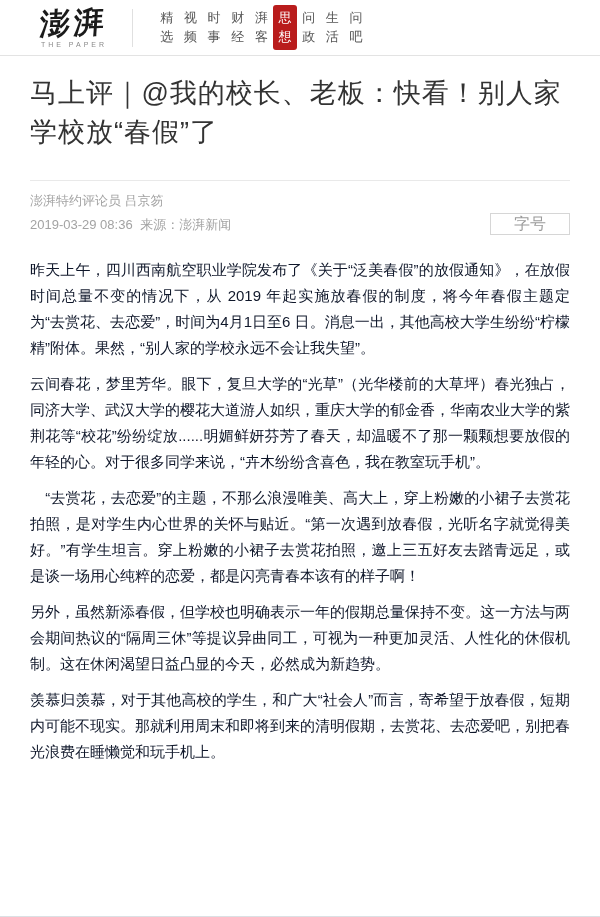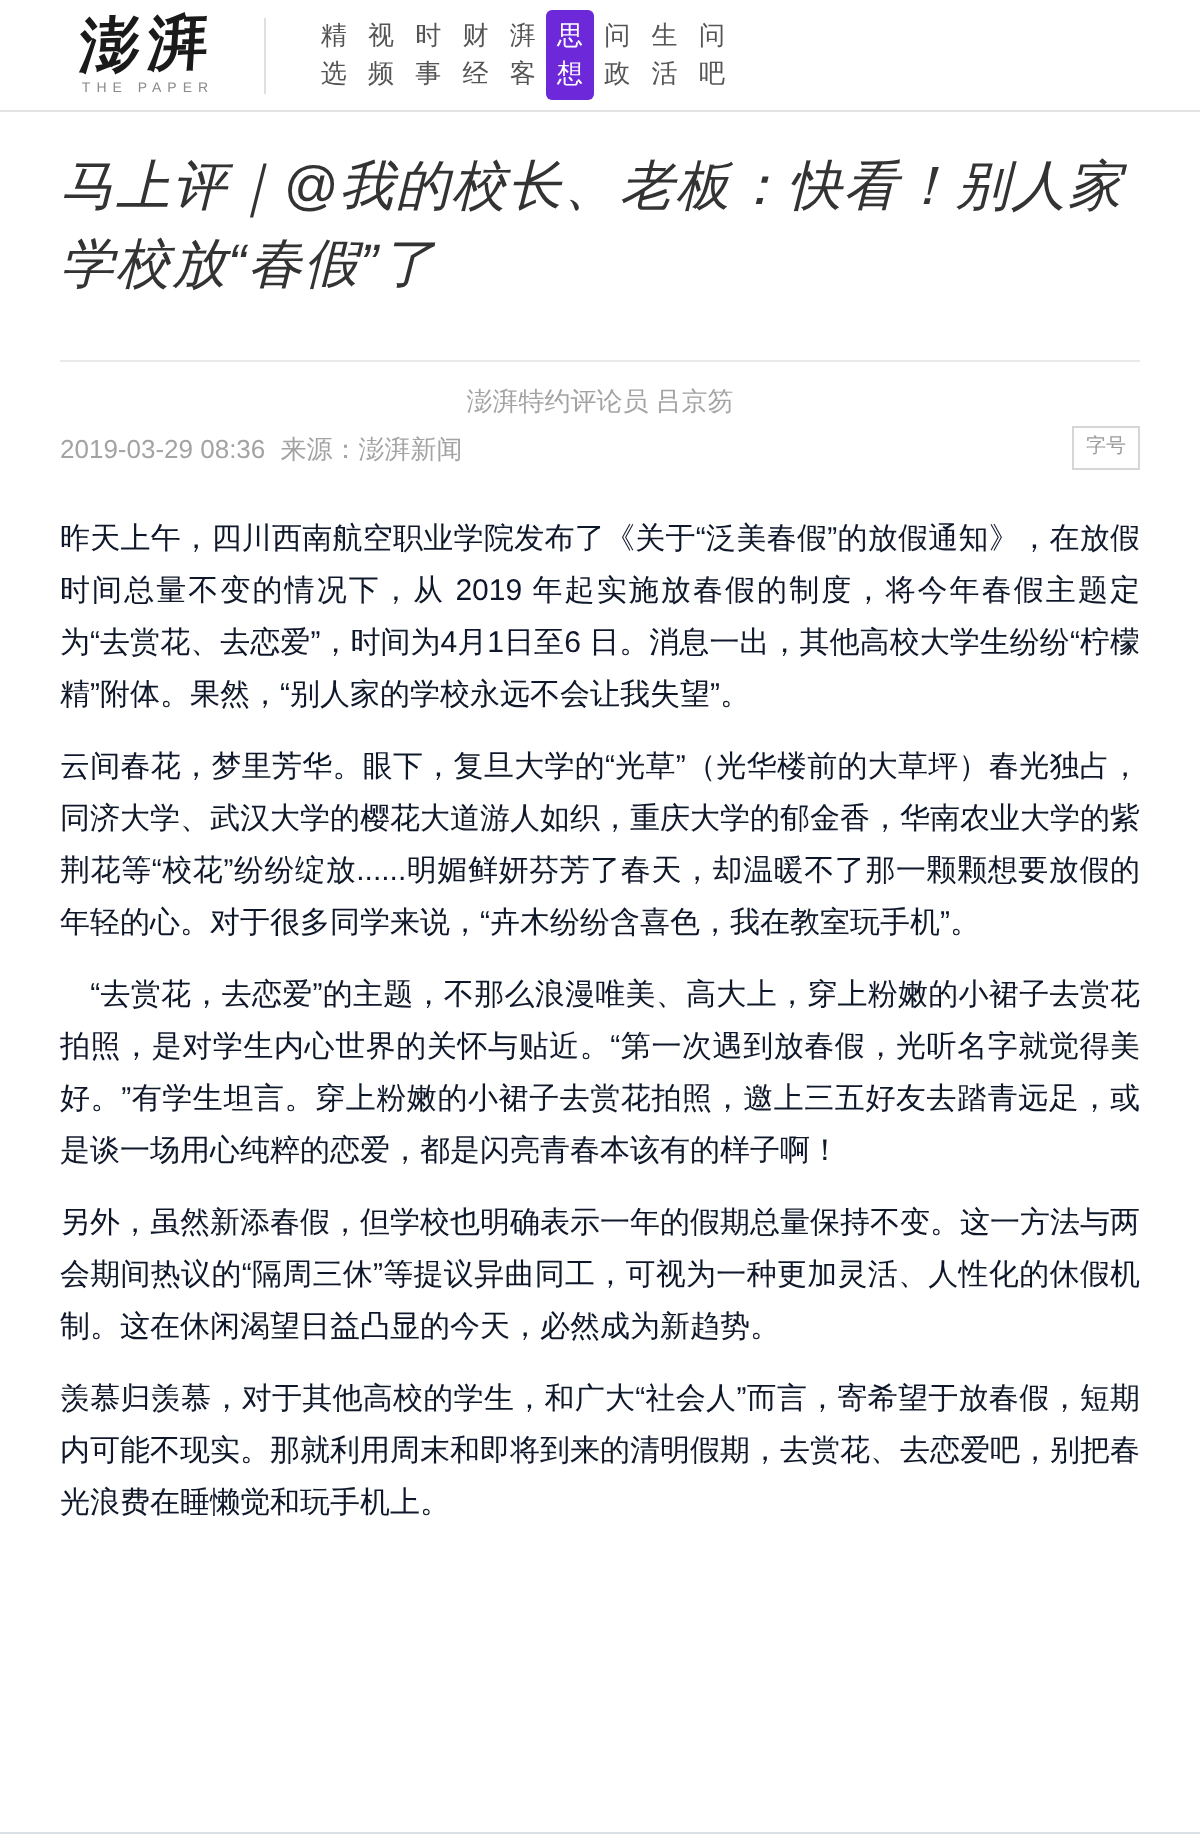--- a/index.html
+++ b/index.html
@@ -33,38 +33,38 @@
   }
   .nav { display: flex; flex: 1; justify-content: flex-start; align-items: center; padding-right: 6px; }
   .nav-item {
     display: block; text-decoration: none; color: #555;
     font-size: 13px; cursor: pointer; border-radius: 3px; padding: 4px 5px;
   }
   .nav-label {
     display: inline-block; width: 1.05em; word-break: break-all;
     text-align: center; line-height: 1.45; letter-spacing: 0;
   }
-  .nav-item.active { background: #6d28d9; color: #ffffff; }
+  .nav-item.active { background: #b91c1c; color: #ffffff; }
 
   
   .article { padding: 18px 30px 0 30px; }
   .article-title {
     font-size: 27px; line-height: 39px; color: #333333;
-    font-weight: 500; letter-spacing: 1px; margin-bottom: 28px; font-style: italic;
+    font-weight: 500; letter-spacing: 1px; margin-bottom: 28px;
   }
   .meta-separator { border: none; border-top: 1px solid #e9e9e9; margin: 0 0 9px 0; }
-  .byline { font-size: 13px; color: #a3a3a3; line-height: 21px; text-align: center; }
+  .byline { font-size: 13px; color: #a3a3a3; line-height: 21px; }
   .date-row {
     display: flex; align-items: center; justify-content: space-between;
     font-size: 13px; color: #a3a3a3; line-height: 21px; margin-top: 2px;
   }
   .date-left span { margin-right: 4px; }
   .font-size-btn {
     border: 1px solid #d6d6d6; color: #9b9b9b; background: #fff;
-    font-size: 10px; padding: 3px 6px; line-height: 14px; cursor: pointer;
+    font-size: 16px; padding: 3px 23px; line-height: 14px; cursor: pointer;
     font-family: inherit;
   }
 
   
   .article-body { margin-top: 22px; }
   .article-body p {
     font-size: 15px; line-height: 26px; color: #0f172a;
     margin-bottom: 10px; text-align: justify; white-space: pre-wrap;
   }
 

